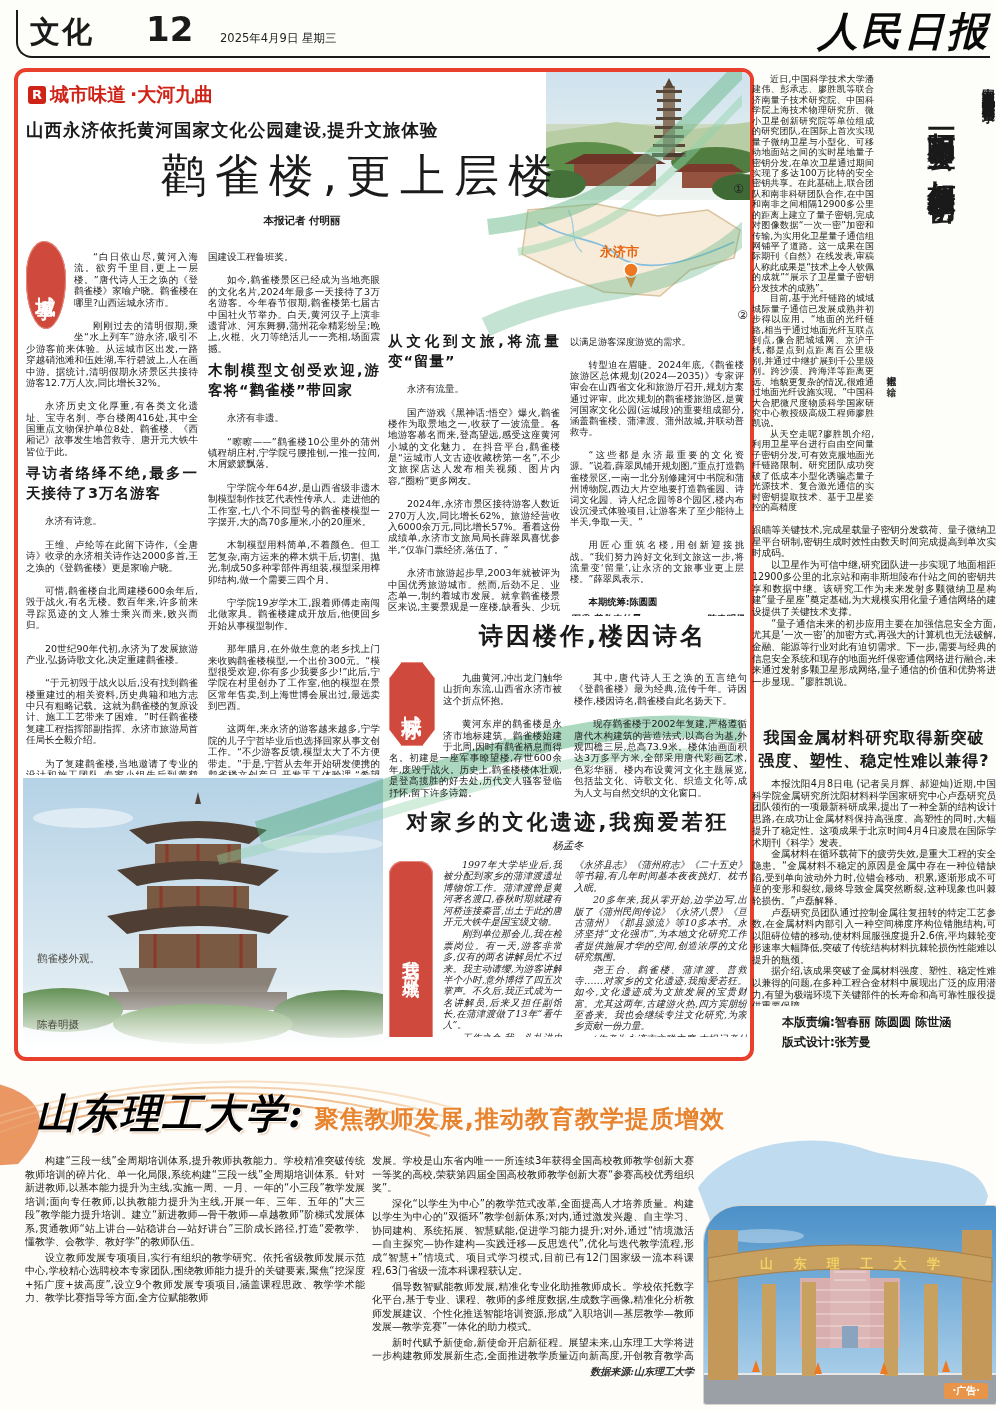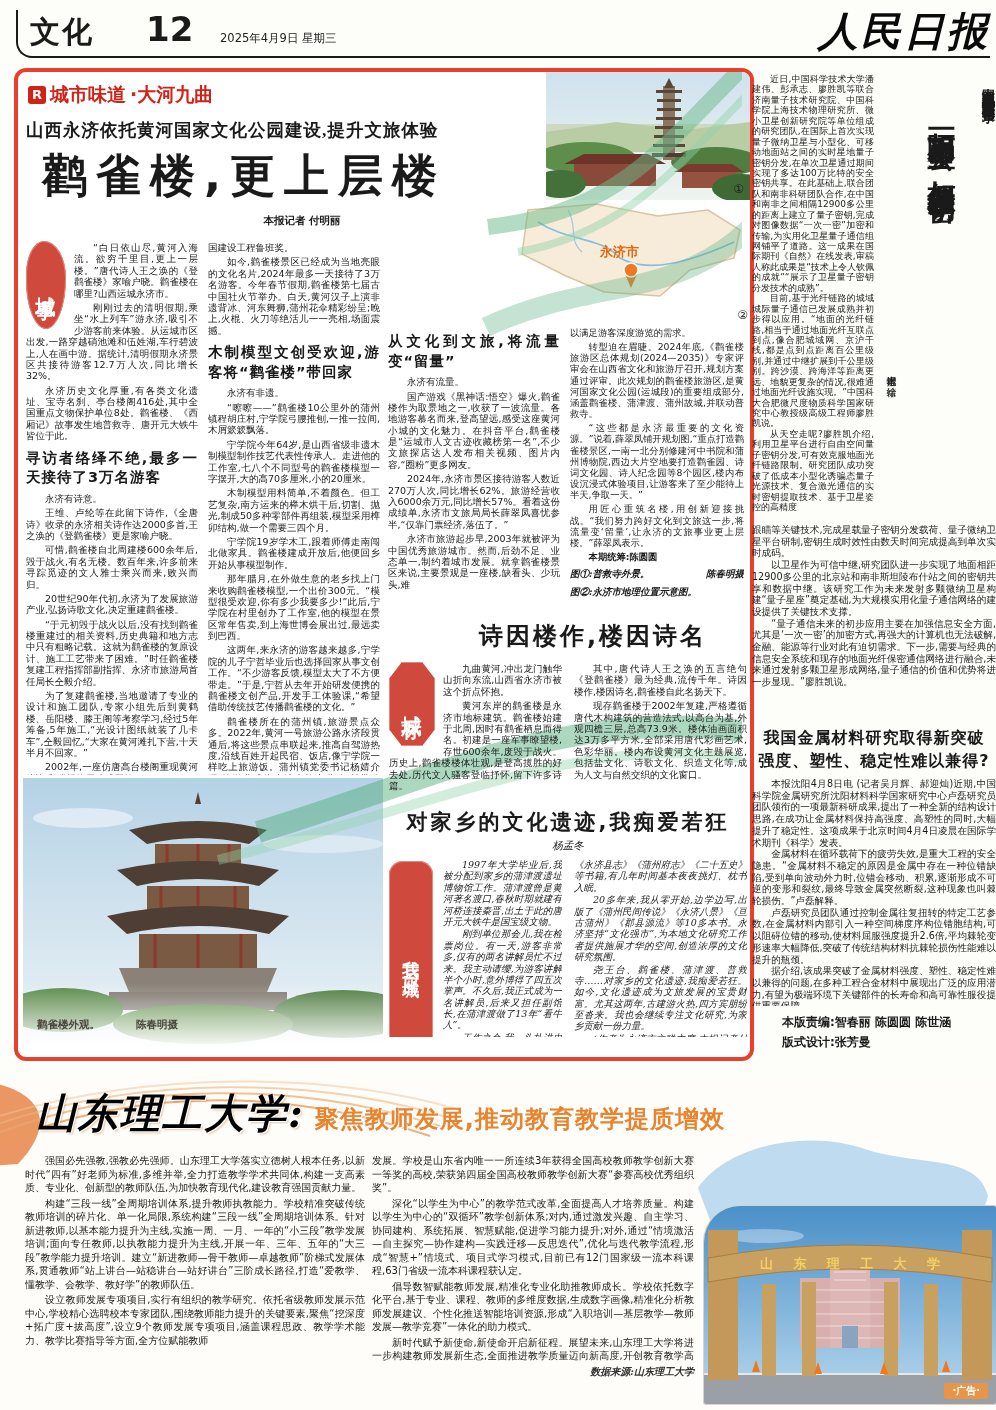--- a/index.html
+++ b/index.html
@@ -11,35 +11,35 @@
   .ph-page{left:110px;top:9px;font-size:34px;font-weight:900;margin-left:36px;}
   .ph-date{left:172px;top:31px;font-size:11.5px;color:#222;margin-left:48px;}
   .ph-masthead{right:6px;top:4px;font-size:40px;font-weight:bold;font-style:italic;font-family:"DejaVu Serif","Liberation Serif",serif;letter-spacing:3px;color:#0a0a0a;}
   
   .redbox{left:14px;top:68px;width:732px;height:985px;border:4px solid #e8402c;border-radius:12px;background:#fff;overflow:hidden;}
   .kicker{left:10px;top:10px;display:flex;align-items:center;gap:4px;z-index:4;}
   .kicker .rlogo{display:inline-block;width:18px;height:18px;background:#cf2318;color:#fff;font-weight:bold;font-size:13px;text-align:center;line-height:18px;border-radius:3px;}
   .kicker .series{color:#cf2318;font-size:19px;font-weight:900;}
   .kicker .sub{color:#cf2318;font-size:19px;font-weight:700;}
   .deck{left:8px;top:46px;font-size:17.5px;font-weight:600;letter-spacing:1px;z-index:4;font-family:Liberation Serif, serif;}
-  .headline{left:24px;top:74px;width:520px;text-align:left;font-size:45px;font-weight:700;letter-spacing:9px;z-index:4;}
+  .headline{left:24px;top:74px;width:520px;text-align:right;font-size:45px;font-weight:400;letter-spacing:9px;z-index:4;}
   .mainbyline{left:24px;top:142px;width:520px;text-align:center;font-size:10.5px;font-family:"DejaVu Serif",serif;font-weight:bold;z-index:4;}
   .ncol{position:absolute;font-size:9.5px;line-height:1.2;text-align:justify;overflow:hidden;z-index:3;}
-  .ncol p{margin:3px 0 1px 0;text-indent:2em;}
+  .ncol p{margin:12px 0 1px 0;text-indent:2em;}
   .lead-cont p:first-child{text-indent:0;}
   .subhead{font-weight:900;font-size:14.5px;line-height:1.35;margin:7px 0 5px;text-indent:0;letter-spacing:1px;text-align:justify;}
   .seal{background:#cf4a3c;color:#fff;writing-mode:vertical-rl;text-orientation:upright;display:flex;align-items:center;justify-content:center;font-family:"DejaVu Serif",serif;font-weight:bold;box-shadow:0 0 0 1px #e8887d inset;}
   .seal-chengshi{float:left;width:40px;height:88px;margin:2px 8px 4px 0;border-radius:45% 55% 50% 50%/38% 42% 58% 55%;font-size:20px;letter-spacing:4px;}
   .seal-chengbiao{float:left;width:46px;height:84px;margin:2px 8px 4px 0;clip-path:polygon(28% 0,72% 0,100% 20%,100% 80%,72% 100%,28% 100%,0 80%,0 20%);font-size:20px;letter-spacing:4px;}
   .seal-mycity{float:left;width:44px;height:196px;margin:2px 10px 2px 0;border-radius:14px;font-size:17px;letter-spacing:5px;}
   .sect-head{font-weight:900;text-align:center;letter-spacing:3px;}
   .mycity-col p{margin:0 0 1px;text-indent:2em;font-family:"DejaVu Serif","Liberation Serif",serif;font-style:italic;}
   .capline{display:flex;justify-content:space-between;font-size:9.5px;font-weight:bold;font-family:"DejaVu Serif",serif;font-style:italic;margin-top:6px;gap:16px;}
   .coordinator{font-weight:900;text-indent:2em;margin-top:4px;}
-  .photo-cap{position:absolute;left:14px;bottom:14px;right:14px;display:flex;gap:36px;font-size:10.5px;font-weight:bold;color:#4a473e;z-index:5;}
+  .photo-cap{position:absolute;left:14px;bottom:14px;right:14px;display:flex;gap:52px;font-size:10.5px;font-weight:normal;color:#4a473e;z-index:5;flex-direction:column;}
   .figlabel{font-size:12px;color:#222;z-index:6;}
   
   .rightcol{left:752px;top:68px;width:244px;height:985px;}
   .q-narrow{left:0;top:6px;width:122px;height:446px;font-size:9px;line-height:1.16;text-align:justify;overflow:hidden;}
   .q-narrow p{margin:0;text-indent:2em;}
   .q-headline{left:128px;top:42px;width:80px;height:420px;writing-mode:vertical-rl;text-orientation:upright;font-size:28px;font-weight:900;line-height:1.35;letter-spacing:2px;}
   .q-kicker{left:208px;top:10px;width:36px;height:352px;writing-mode:vertical-rl;text-orientation:upright;font-size:13px;font-weight:600;line-height:1.3;letter-spacing:1px;}
   .q-byline{left:130px;top:300px;width:16px;height:150px;writing-mode:vertical-rl;text-orientation:upright;font-size:10px;font-family:"DejaVu Serif",serif;}
   .q-wide{left:0;top:456px;width:244px;height:196px;font-size:9.6px;line-height:1.22;text-align:justify;overflow:hidden;}
   .q-wide p{margin:0;text-indent:2em;}
@@ -325,21 +325,20 @@
     <path d="M-20,52 C140,-6 320,0 450,40" fill="none" stroke="#ecb47c" stroke-width="2" opacity="0.6"></path>
     <path d="M-20,44 C150,-12 340,-4 460,32" fill="none" stroke="#f0c494" stroke-width="2" opacity="0.5"></path>
   </svg>
 
   <div class="abs ad-title">
     <span class="ad-brush">山东理工大学:</span>
     <span class="ad-rest">聚焦教师发展,推动教育教学提质增效</span>
   </div>
 
   <div class="abs ad-col" style="left:25px;top:76px;width:340px;height:252px;">
-      <p>强国必先强教,强教必先强师。山东理工大学落实立德树人根本任务,以新时代“四有”好老师为标准,多维并举,全力打造教学学术共同体,构建一支高素质、专业化、创新型的教师队伍,为加快教育现代化,建设教育强国贡献力量。</p>
       <p>构建“三段一线”全周期培训体系,提升教师执教能力。学校精准突破传统教师培训的碎片化、单一化局限,系统构建“三段一线”全周期培训体系。针对新进教师,以基本能力提升为主线,实施一周、一月、一年的“小三段”教学发展培训;面向专任教师,以执教能力提升为主线,开展一年、三年、五年的“大三段”教学能力提升培训。建立“新进教师—骨干教师—卓越教师”阶梯式发展体系,贯通教师“站上讲台—站稳讲台—站好讲台”三阶成长路径,打造“爱教学、懂教学、会教学、教好学”的教师队伍。</p>
       <p>设立教师发展专项项目,实行有组织的教学研究。依托省级教师发展示范中心,学校精心选聘校本专家团队,围绕教师能力提升的关键要素,聚焦“挖深度+拓广度+拔高度”,设立9个教师发展专项项目,涵盖课程思政、教学学术能力、教学比赛指导等方面,全方位赋能教师</p>
     </div>
   <div class="abs ad-col lead-cont" style="left:372px;top:76px;width:322px;height:208px;">
       <p>发展。学校是山东省内唯一一所连续3年获得全国高校教师教学创新大赛一等奖的高校,荣获第四届全国高校教师教学创新大赛“参赛高校优秀组织奖”。</p>
       <p>深化“以学生为中心”的教学范式改革,全面提高人才培养质量。构建以学生为中心的“双循环”教学创新体系;对内,通过激发兴趣、自主学习、协同建构、系统拓展、智慧赋能,促进学习能力提升;对外,通过“情境激活—自主探究—协作建构—实践迁移—反思迭代”,优化与迭代教学流程,形成“智慧+”情境式、项目式学习模式,目前已有12门国家级一流本科课程,63门省级一流本科课程获认定。</p>
       <p>倡导数智赋能教师发展,精准化专业化助推教师成长。学校依托数字化平台,基于专业、课程、教师的多维度数据,生成数字画像,精准化分析教师发展建议、个性化推送智能培训资源,形成“入职培训—基层教学—教师发展—教学竞赛”一体化的助力模式。</p>
       <p>新时代赋予新使命,新使命开启新征程。展望未来,山东理工大学将进一步构建教师发展新生态,全面推进教学质量迈向新高度,开创教育教学高质量发展新局面。</p>
     </div>
   <div class="ad-source">数据来源:山东理工大学</div>

